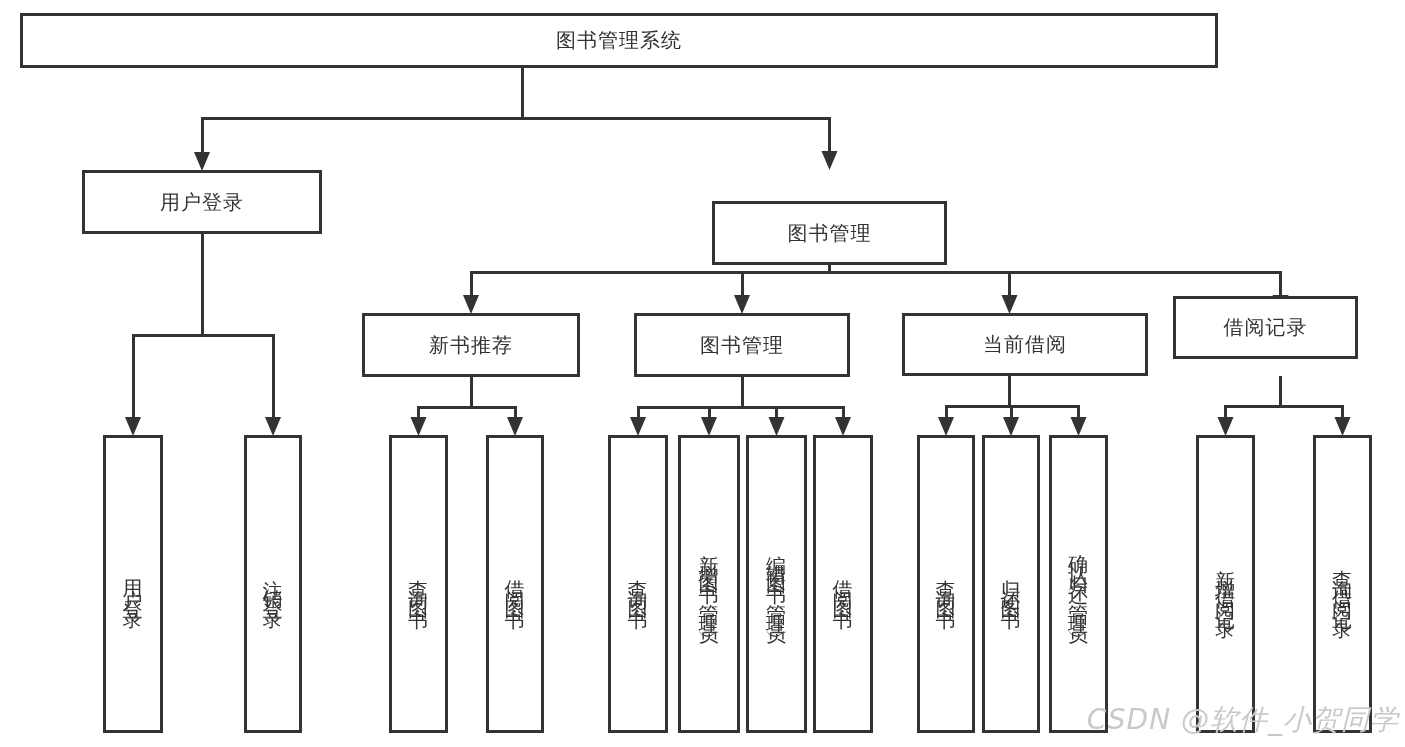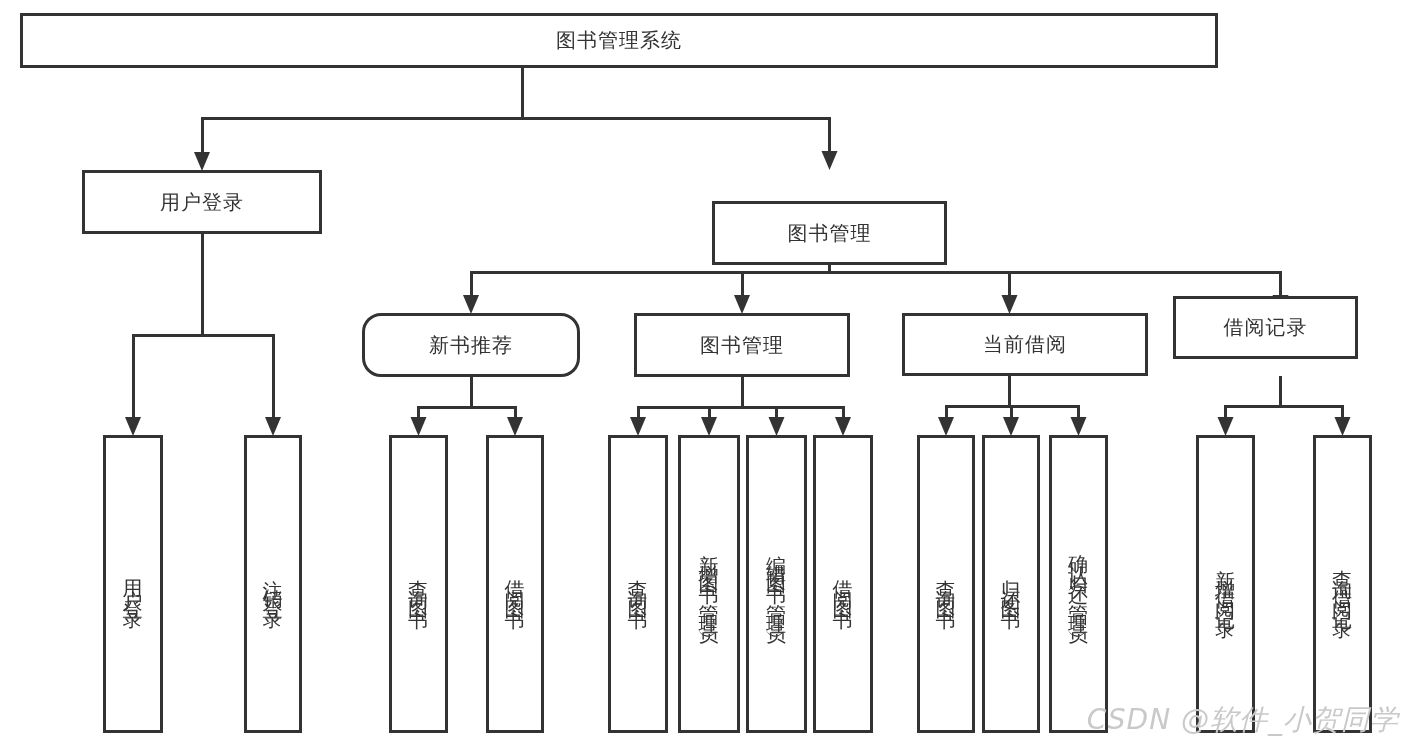--- a/index.html
+++ b/index.html
@@ -119,21 +119,21 @@
       </div>
       <div class="node vertical" style="left: 103px; top: 435px; width: 60px; height: 298px;">
         <span class="lbl">用户登录</span>
       </div>
       <div class="node vertical" style="left: 244px; top: 435px; width: 58px; height: 298px;">
         <span class="lbl">注销登录</span>
       </div>
       <div class="node" style="left: 712px; top: 169px; width: 235px; height: 64px; margin-top: 32px;">
         <span class="lbl">图书管理</span>
       </div>
-      <div class="node" style="left: 362px; top: 313px; width: 218px; height: 64px; border-radius: 19px;">
+      <div class="node" style="left: 362px; top: 313px; width: 218px; height: 64px;">
         <span class="lbl">新书推荐</span>
       </div>
       <div class="node vertical" style="left: 389px; top: 435px; width: 59px; height: 298px;">
         <span class="lbl">查询图书</span>
       </div>
       <div class="node vertical" style="left: 486px; top: 435px; width: 58px; height: 298px;">
         <span class="lbl">借阅图书</span>
       </div>
       <div class="node" style="left: 634px; top: 313px; width: 216px; height: 64px;">
         <span class="lbl">图书管理</span>

